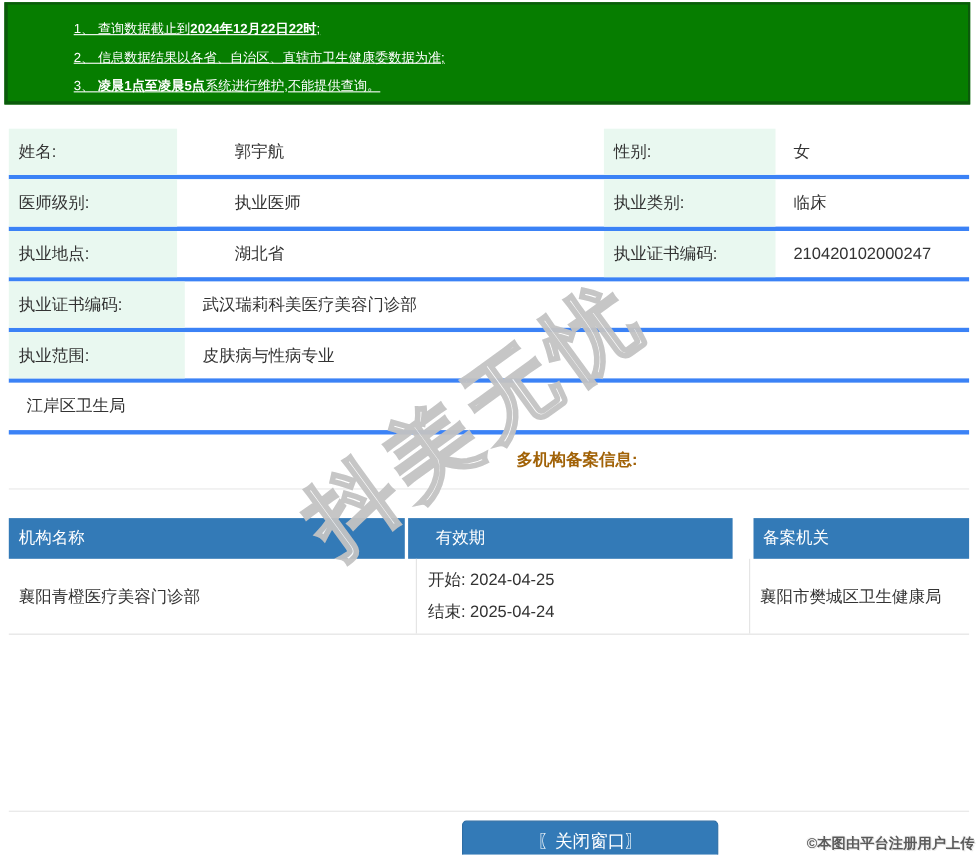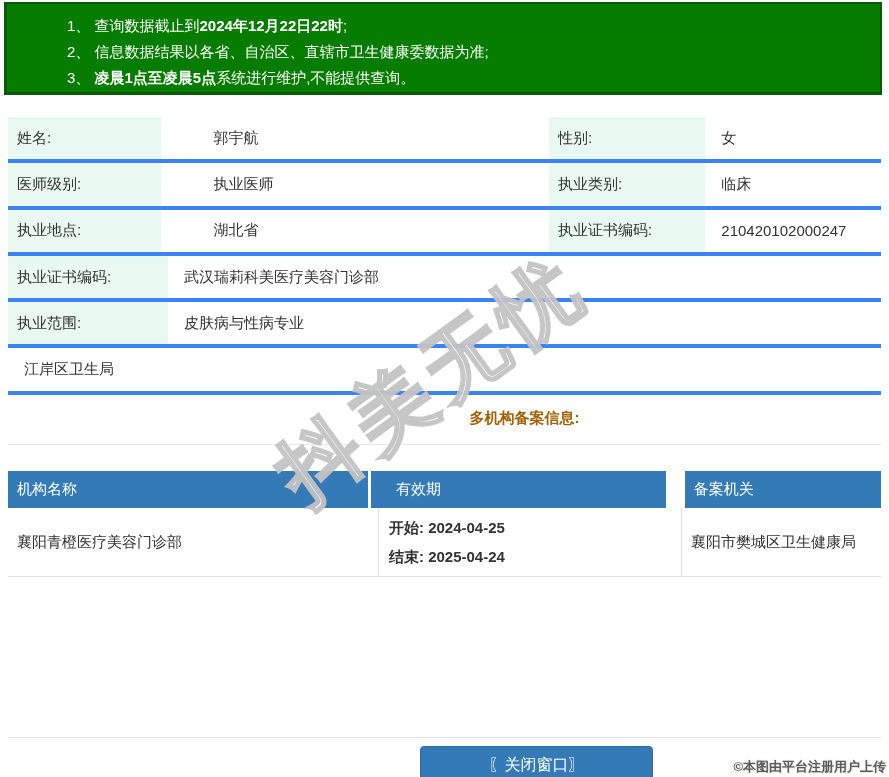--- a/index.html
+++ b/index.html
@@ -4,21 +4,21 @@
 <style>
   * { margin:0; padding:0; box-sizing:border-box; }
   html,body { width:889px; height:777px; background:#fff; overflow:hidden;
     font-family:"Liberation Sans","DejaVu Sans",sans-serif; }
   #page { position:relative; width:889px; height:777px; background:#fff; overflow:hidden; }
 
   
   .notice { position:absolute; left:4px; top:2px; width:878px; height:93px;
     background:#067d00; border:2px solid #0b5a0b; border-bottom-width:3px; border-left-width:3px;
     color:#fff; padding:9px 10px 0 60px; }
-  .notice-line { font-size:15px; line-height:26px; white-space:nowrap; }
+  .notice-line { font-size:12px; line-height:26px; white-space:nowrap;text-decoration:underline; }
   .notice-line b { font-weight:bold; }
 
   
   .profile { position:absolute; left:8px; top:117px; width:873px; }
   .p-row { display:flex; height:46.3px; border-bottom:4px solid #3b82f6; background:#fff; }
   .p-label { background:#e9f8f0; color:#333; width:160px; display:flex; align-items:center;
     padding-left:9px; font-size:15px; }
   .p-label.w2 { width:163px; }
   .p-value { color:#333; display:flex; align-items:center; padding-left:16px; font-size:15px; }
   .p-value.v1 { width:367px;margin-left:36px; }
@@ -37,21 +37,21 @@
   .org-head { display:flex; height:37px; }
   .org-head .hc { background:#337ab7; color:#fff; font-size:15px; display:flex;
     align-items:center; }
   .hc1 { width:367px; padding-left:9px; margin-right:3px; }
   .hc2 { width:300px; padding-left:25px; margin-right:3px; }
   .hc3 { width:200px; padding-left:9px;margin-left:16px; }
   .org-row { display:flex; height:69px; border-bottom:1px solid #e0e0e0; background:#fff; }
   .org-row .rc { font-size:15px; color:#333; }
   .rc1 { width:367px; margin-right:3px; display:flex; align-items:center; padding-left:9px; }
   .rc2 { width:300px; margin-right:3px; display:flex; flex-direction:column;
-    justify-content:center; padding-left:10px; border-left:1px solid #e3e3e3; line-height:29px;font-weight:bold; }
+    justify-content:center; padding-left:10px; border-left:1px solid #e3e3e3; line-height:29px; }
   .rc3 { width:200px; display:flex; align-items:center; padding-left:9px;
     border-left:1px solid #e3e3e3; }
 
   
   .watermark { position:absolute; left:433px; top:381px; z-index:20; pointer-events:none;
     transform:translate(-50%,-50%) rotate(-36deg); font-size:80px; font-weight:bold;
     letter-spacing:9px; white-space:nowrap; color:#ffffff;
     -webkit-text-stroke:2.5px #c3c3c3; text-shadow:0 0 1px #c8c8c8; opacity:0.95; }
 
   

